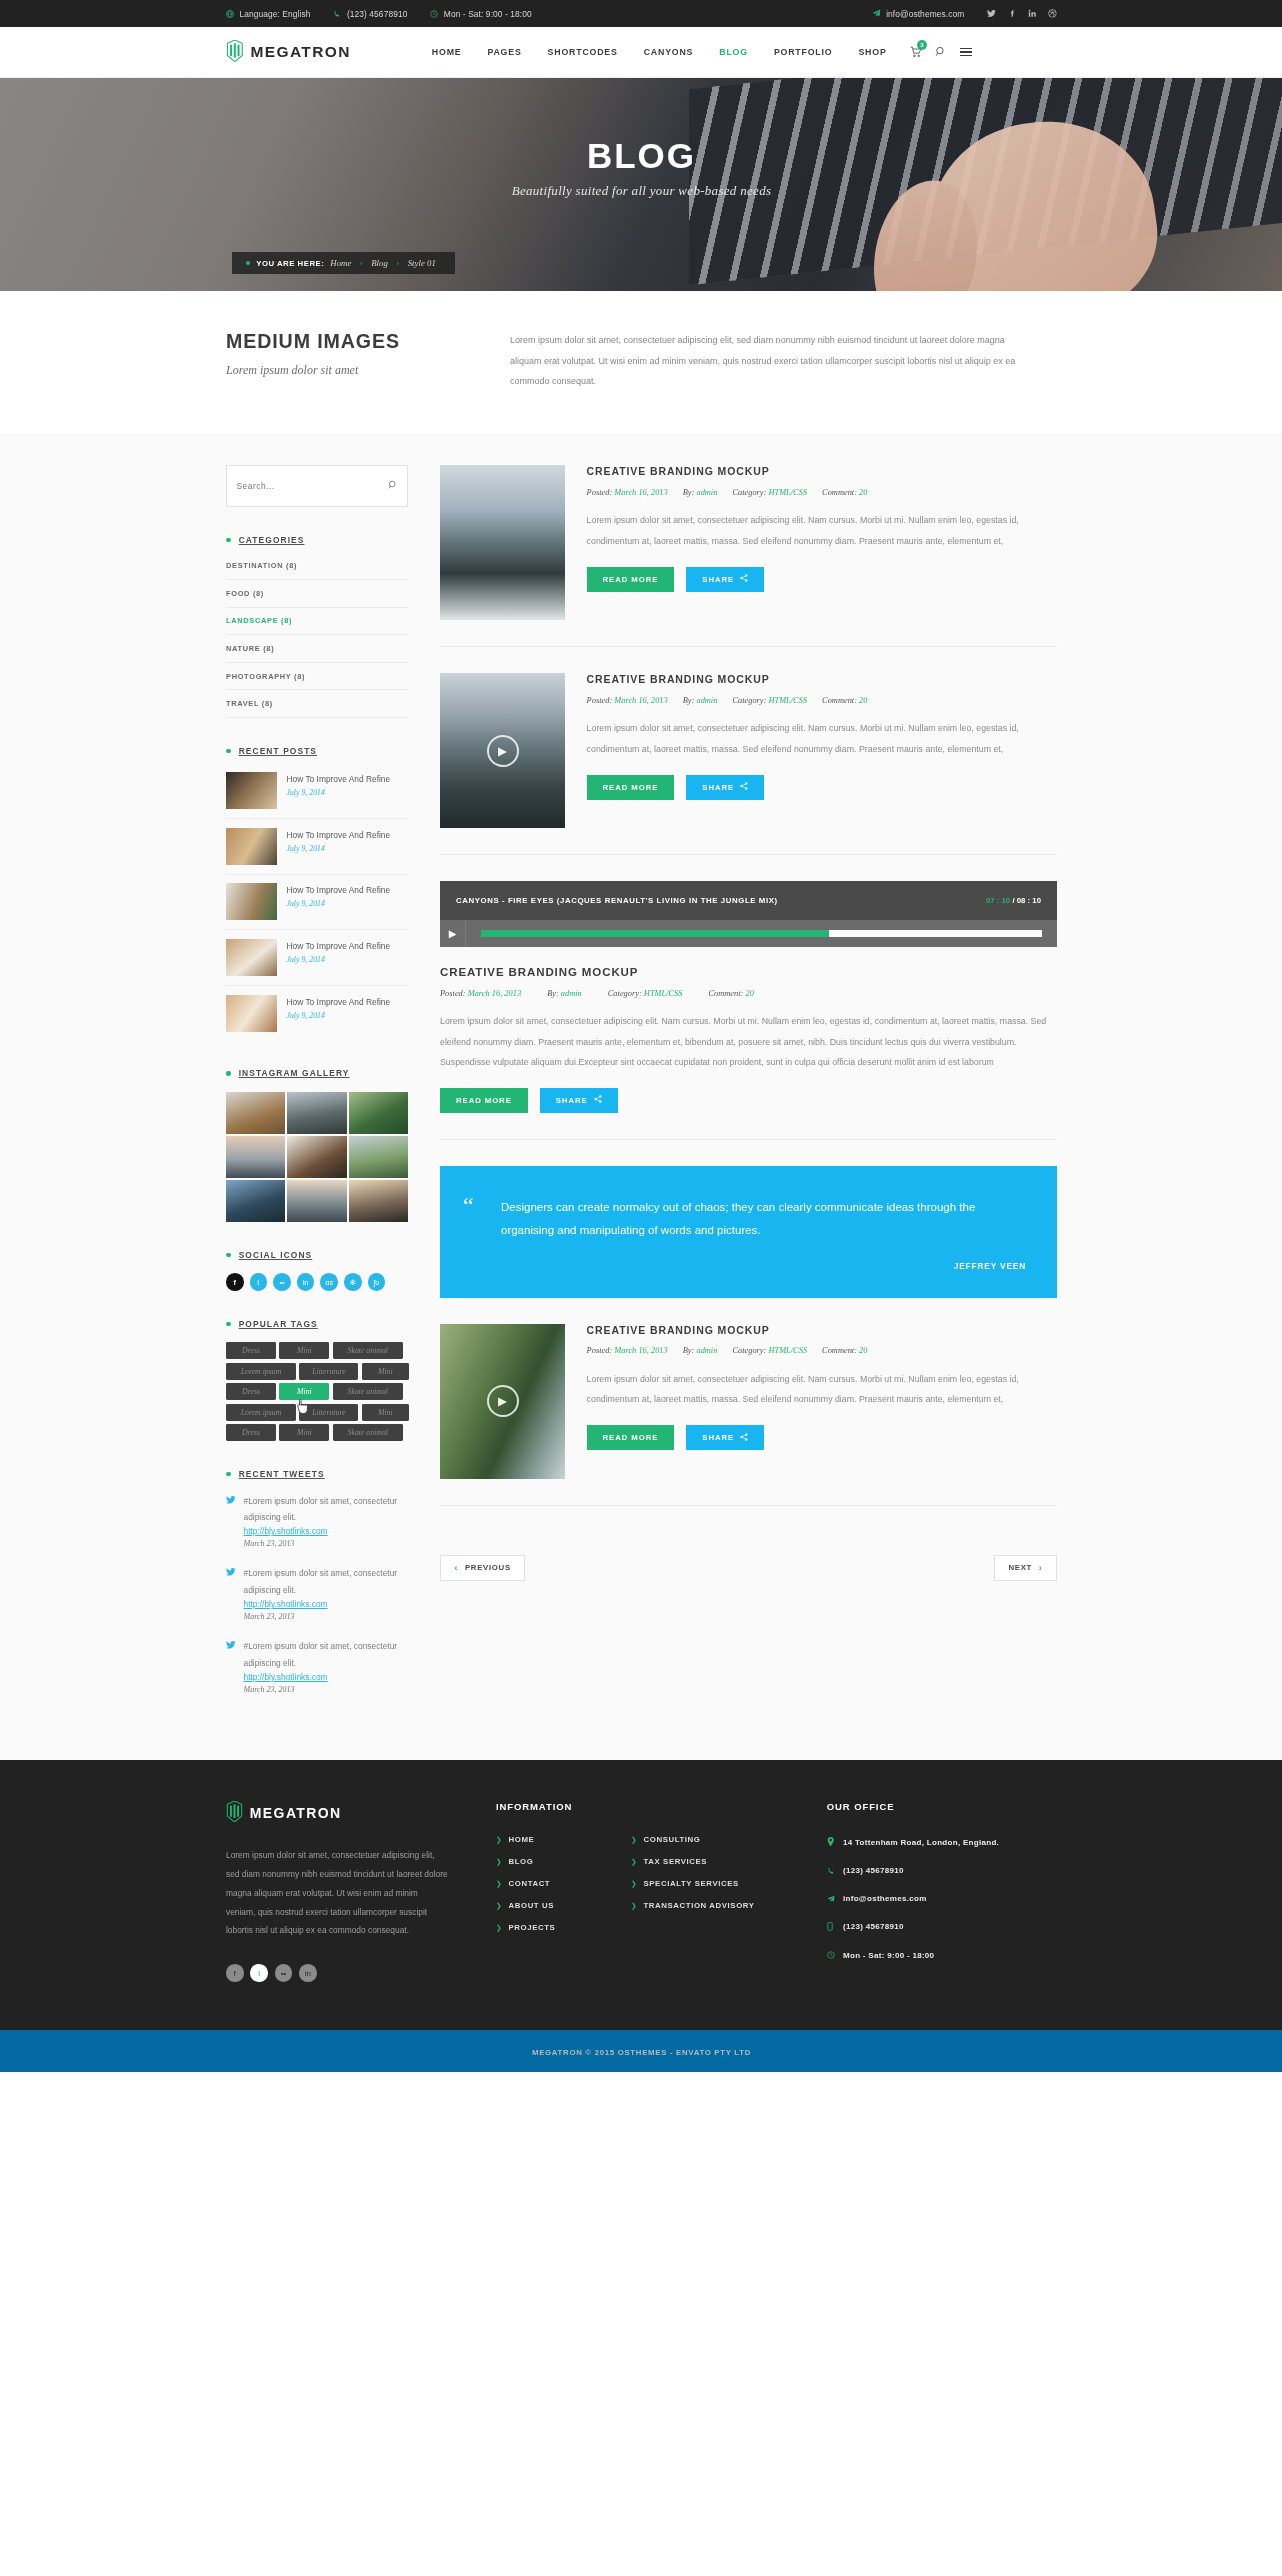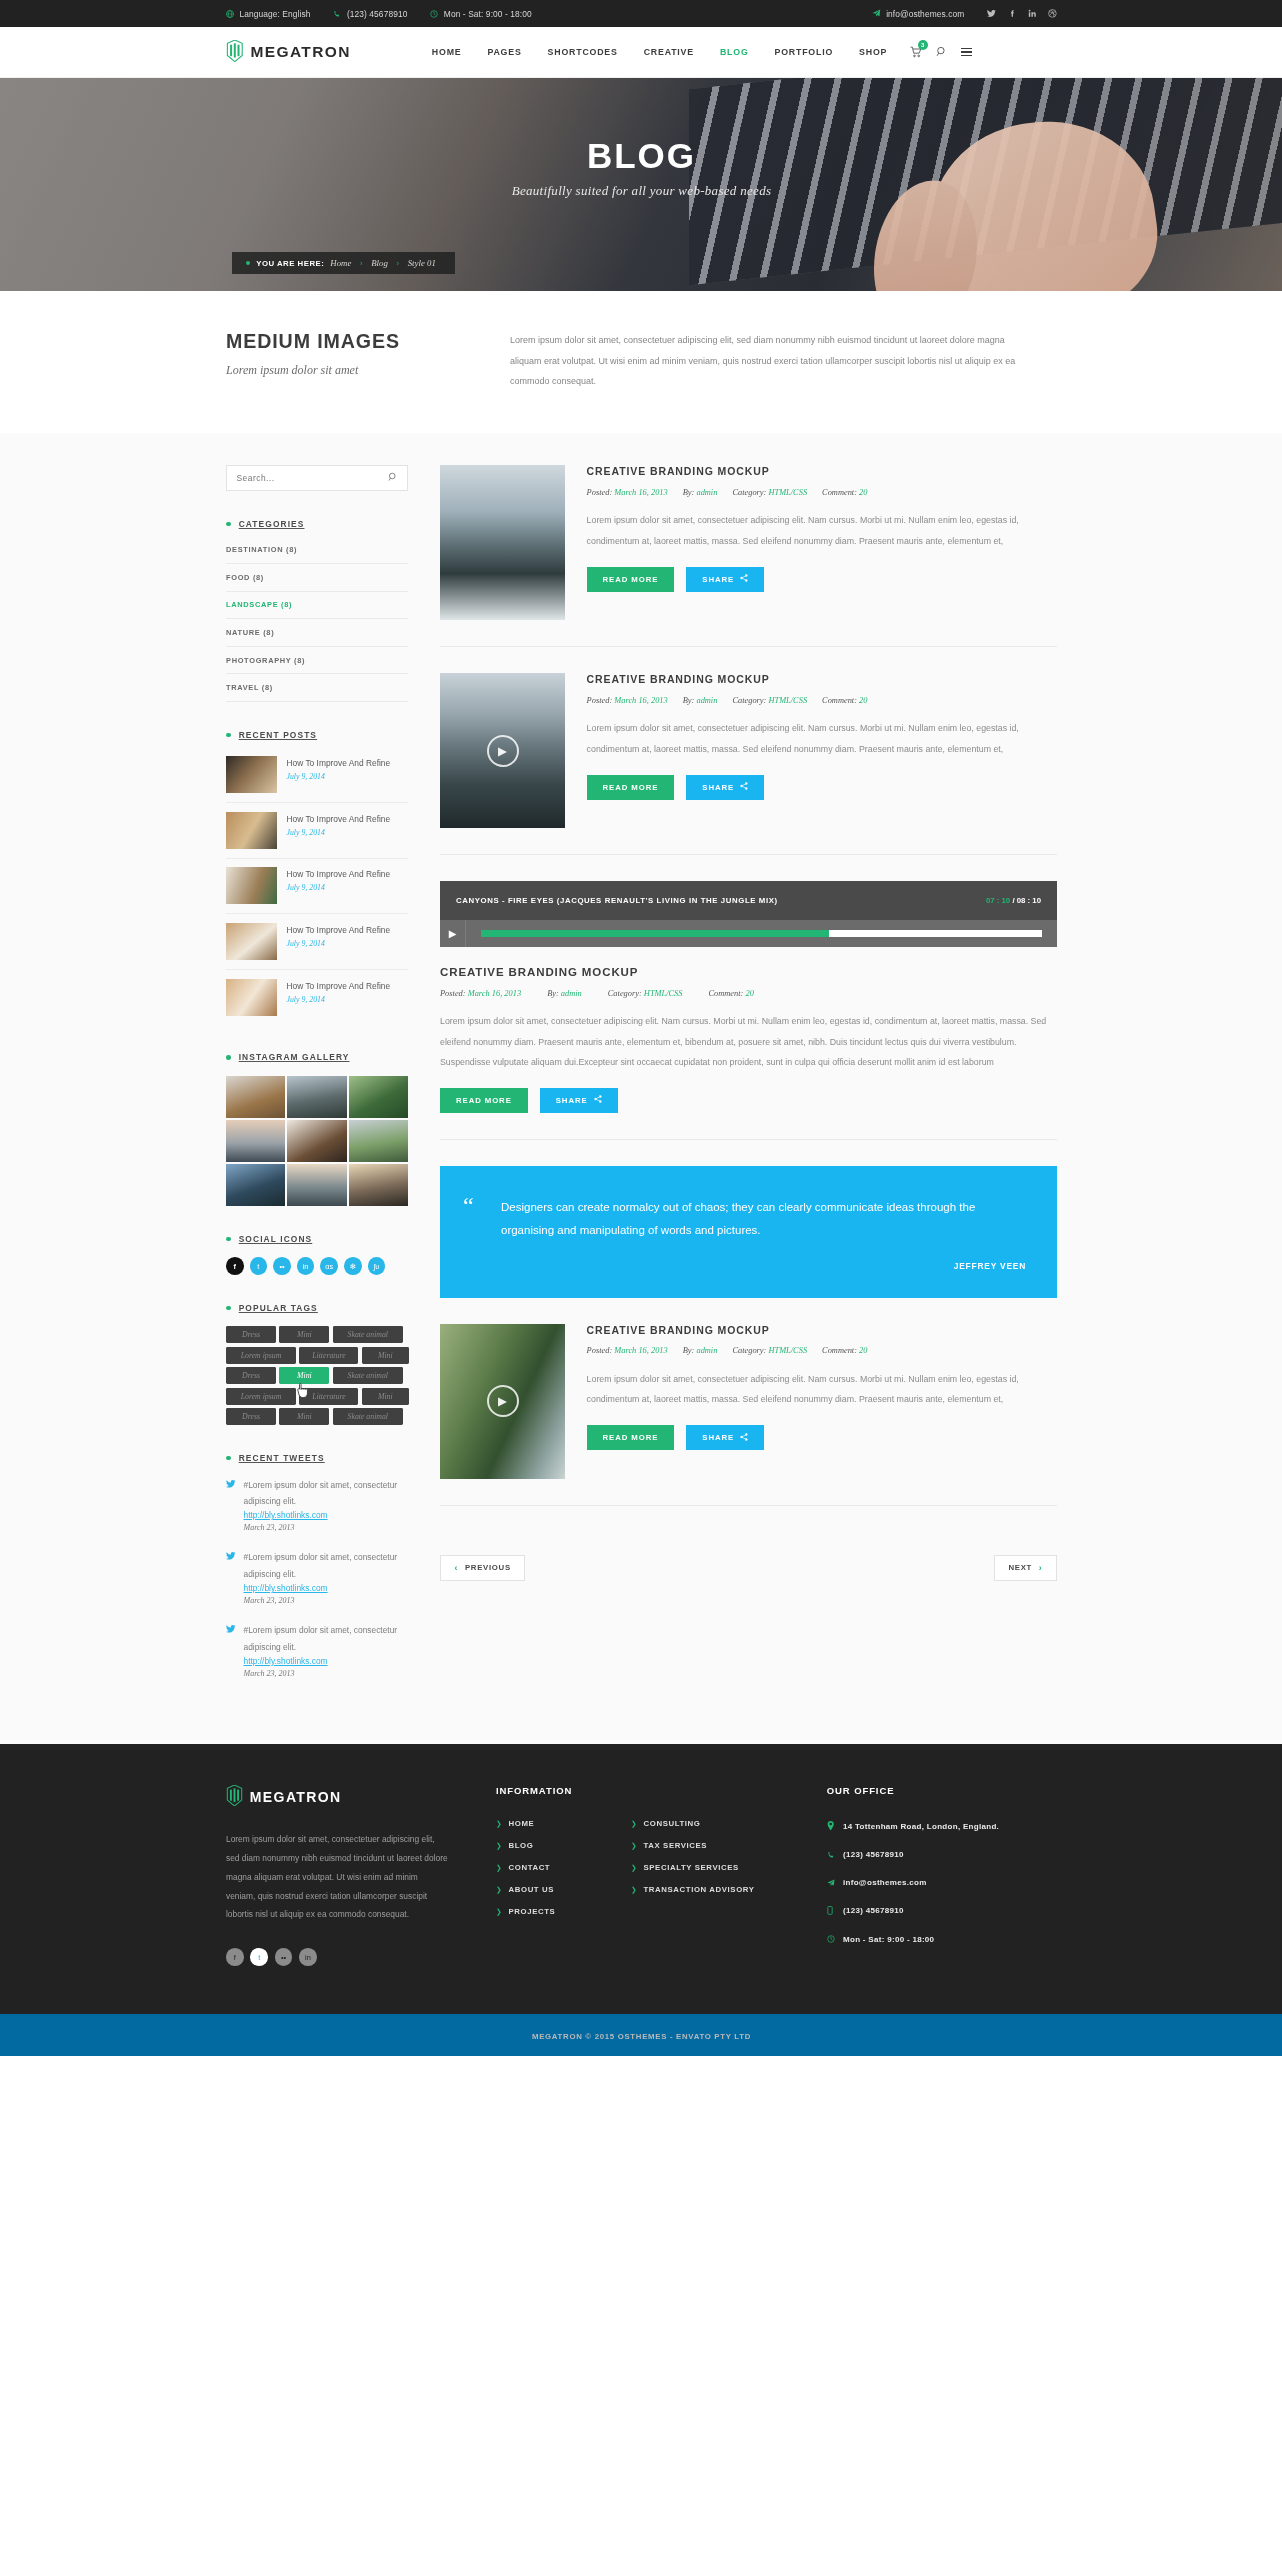--- a/index.html
+++ b/index.html
@@ -73,21 +73,21 @@
   .intro-left .sub{font-family:"Liberation Serif",serif;font-style:italic;font-size:12px;color:#6d6d6d;margin-top:9.5px;}
   .intro-right{flex:1;font-size:9px;line-height:2.3;color:#868686;max-width:520px;}
 
   
   .mainsec{background:#fafafa;padding:32px 0 49px;}
   .cols{display:flex;gap:32px;align-items:flex-start;}
   .sidebar{width:182px;flex:0 0 182px;}
   .content{flex:1;}
 
   
-  .searchbox{display:flex;align-items:center;border:0.7px solid #e3e3e3;background:#fff;height:26px;padding:0 9.5px;}
+  .searchbox{display:flex;align-items:center;border:0.7px solid #e3e3e3;background:#fff;height:42px;padding:0 9.5px;}
   .searchbox input{border:0;outline:0;flex:1;font-size:8.4px;color:#9a9a9a;background:transparent;letter-spacing:0.5px;
     font-family:"Liberation Sans",sans-serif;}
   .searchbox .sic{color:#555;font-size:9.5px;cursor:pointer;}
 
   .wtitle{display:flex;align-items:center;gap:8px;margin:28px 0 13.5px;text-decoration:underline;}
   .wtitle .d{width:4.7px;height:4.7px;border-radius:50%;background:#22b573;}
   .wtitle span{font-size:8.4px;letter-spacing:1.1px;color:#4a4a4a;font-weight:bold;}
 
   .cat{list-style:none;}
   .cat li{font-size:7.4px;letter-spacing:0.7px;color:#6a6a6a;padding:8.8px 0;border-bottom:0.7px solid #e9e9e9;cursor:pointer;font-weight:bold;}
@@ -276,21 +276,21 @@
               <rect x="11.5" y="5" width="3" height="21" fill="#22b573"></rect>
               <rect x="17" y="7" width="3" height="17" fill="#22b573"></rect>
             </svg>
         </span>
         <span class="brand-name">MEGATRON</span>
       </div>
       <div class="nav">
         <a href="#">HOME</a>
         <a href="#">PAGES</a>
         <a href="#">SHORTCODES</a>
-        <a href="#">CREATIVE</a>
+        <a href="#">CANYONS</a>
         <a href="#" class="active">BLOG</a>
         <a href="#">PORTFOLIO</a>
         <a href="#">SHOP</a>
       </div>
       <div class="hd-icons">
         <span class="ic">
           <svg width="12" height="12" viewBox="0 0 20 20" fill="none" stroke="#3c3c3c" stroke-width="1.3">
               <path d="M1 2h3l2.2 10h9L18 5H5"></path>
               <circle cx="7.5" cy="16.5" r="1.4"></circle>
               <circle cx="14.5" cy="16.5" r="1.4"></circle>

